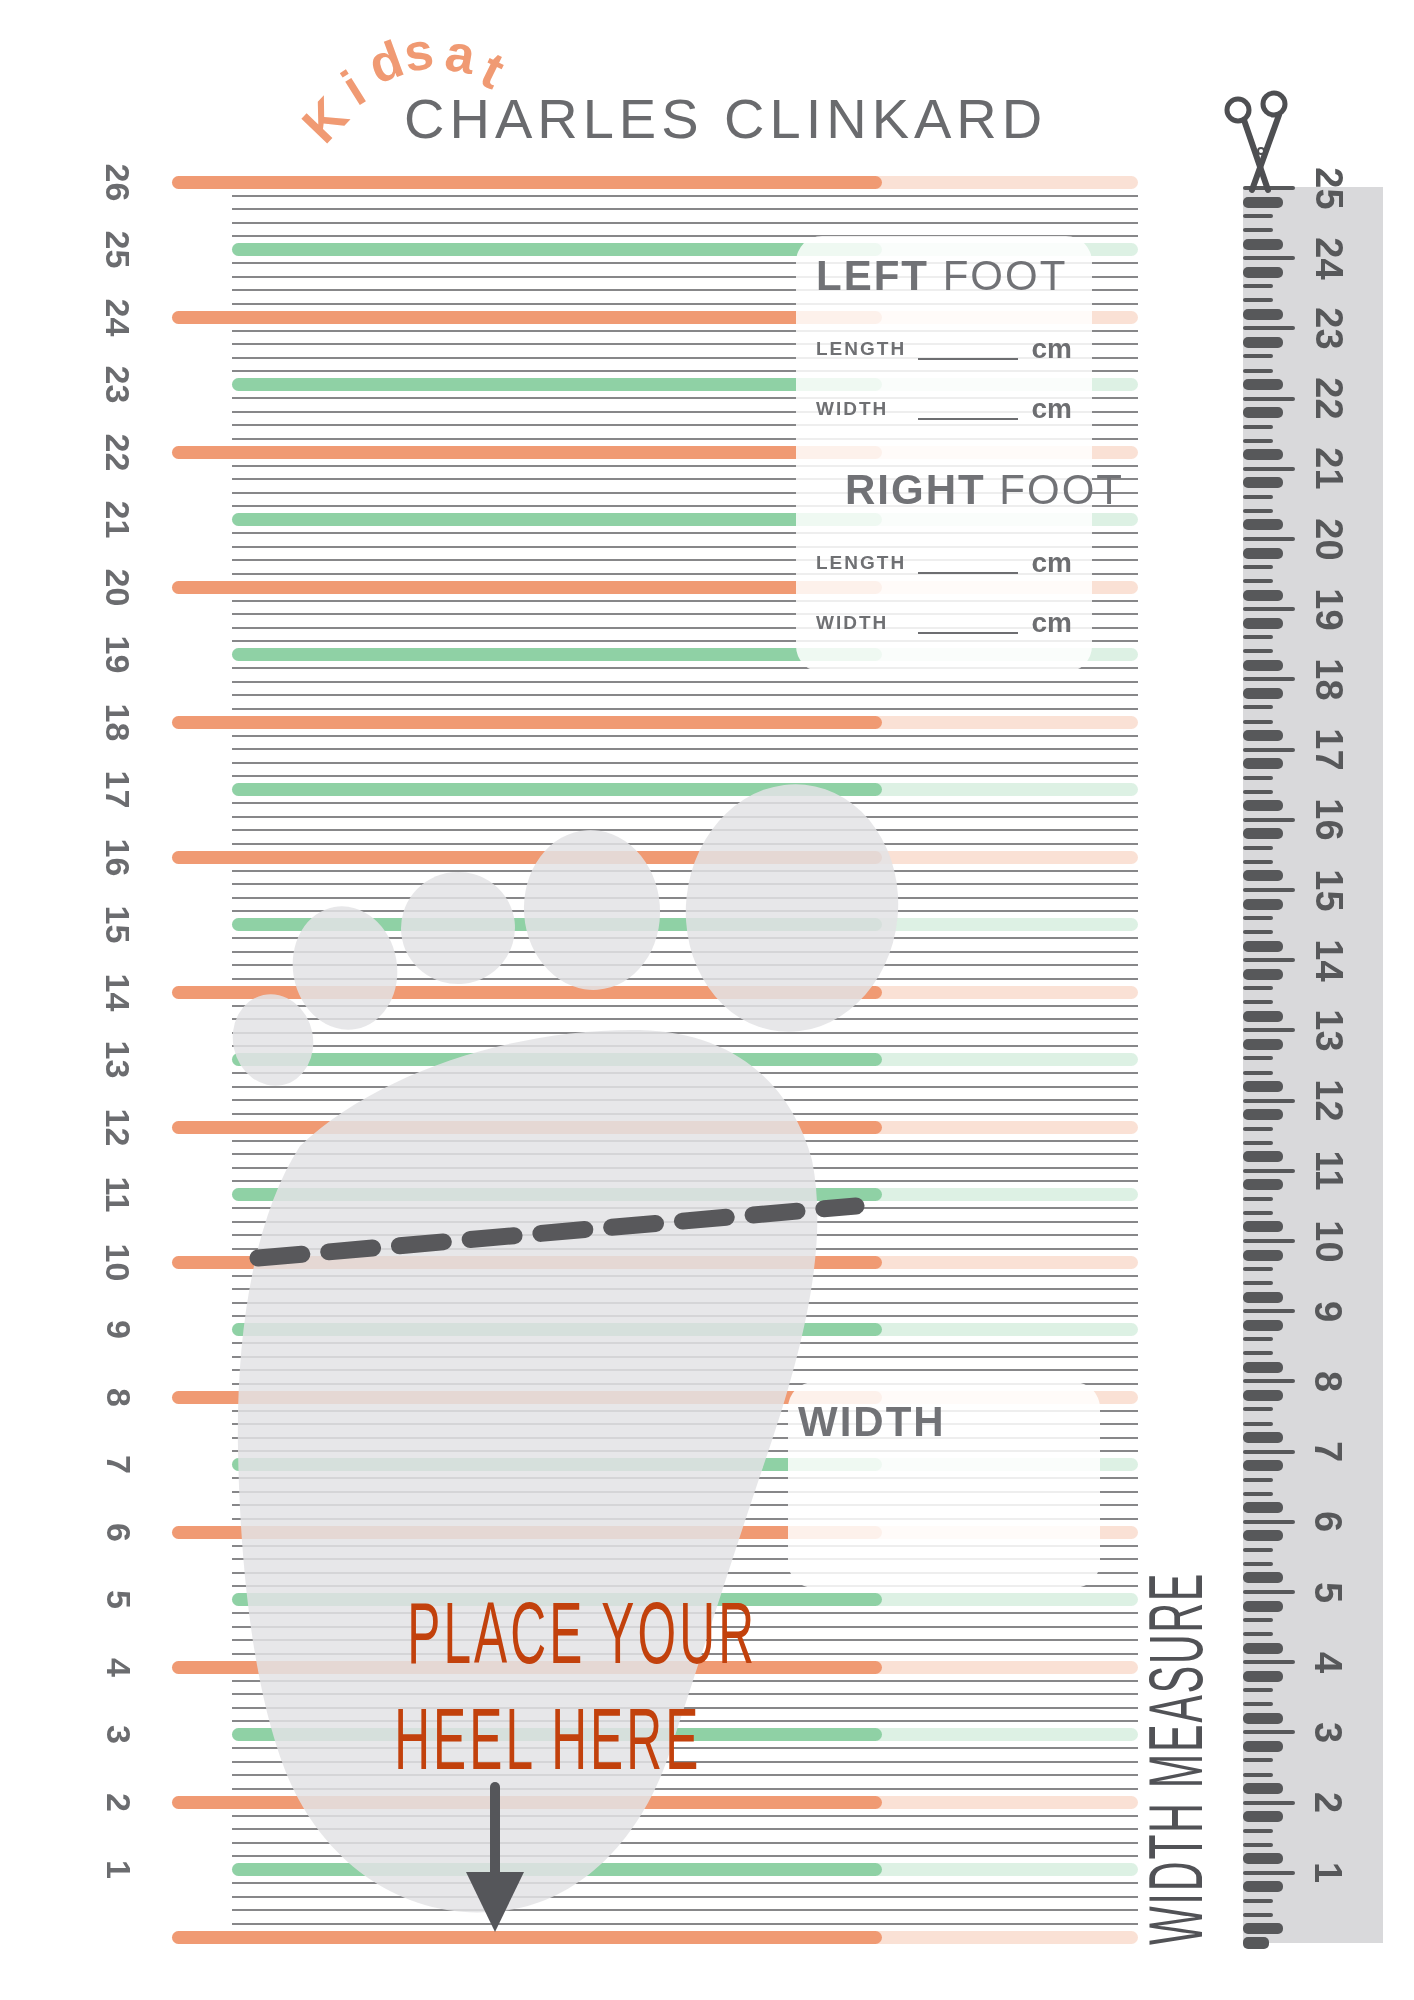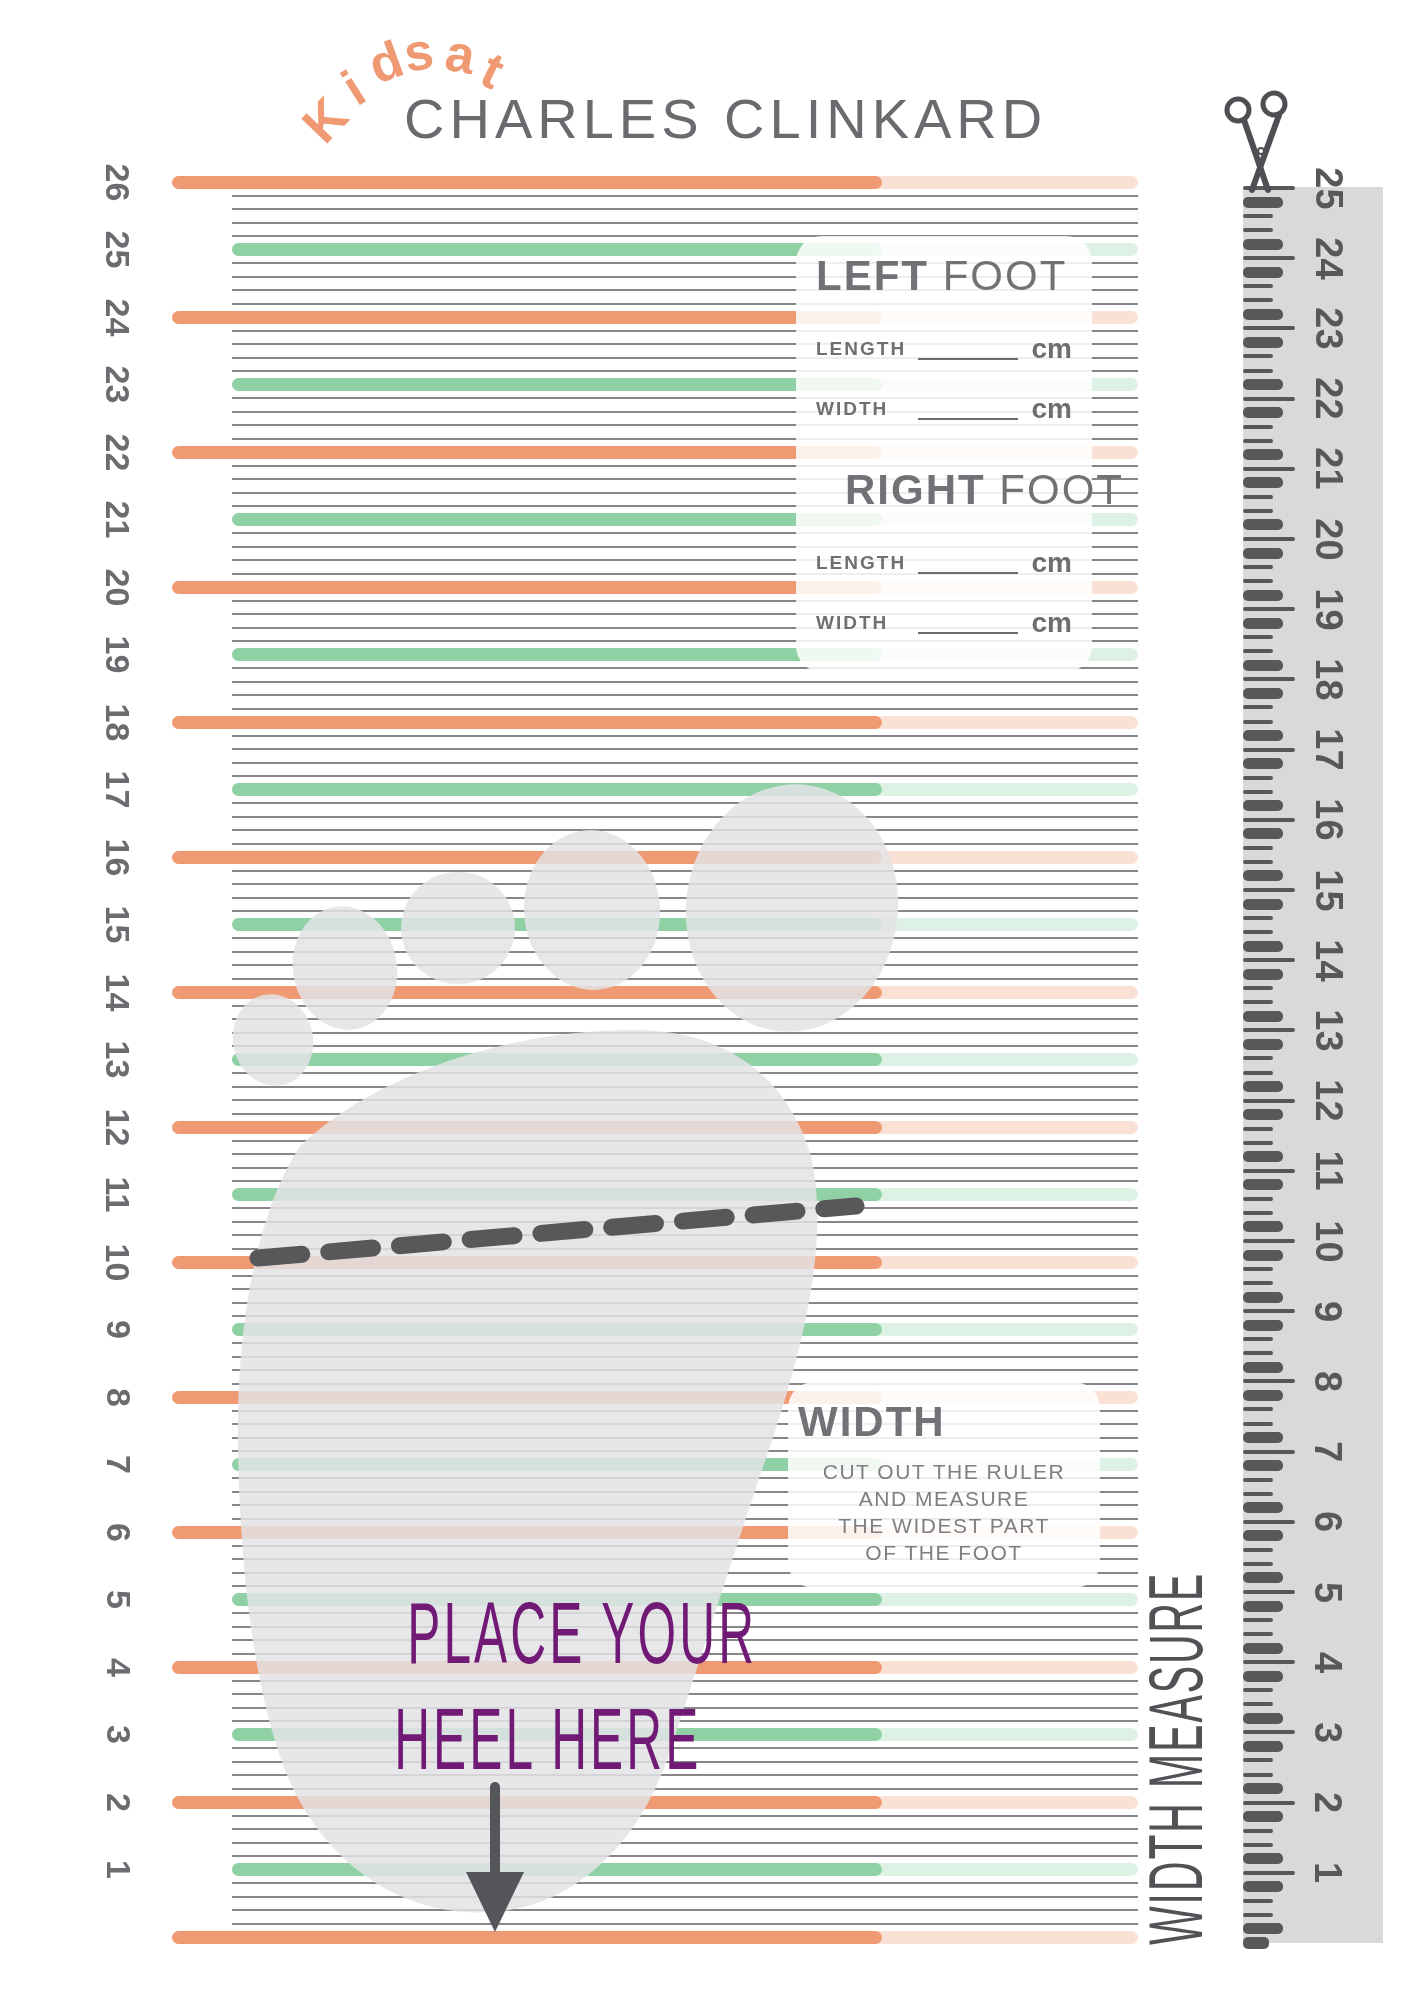--- a/index.html
+++ b/index.html
@@ -17,21 +17,21 @@
   .band,.solid{position:absolute;height:13px;border-radius:7px;}
   .thinline{position:absolute;height:2px;background:rgba(95,95,97,0.75);}
   .size-label-box{position:absolute;left:88px;width:60px;height:56px;display:flex;
     align-items:center;justify-content:center;}
   .size-label-box span{transform:rotate(90deg);font-size:34px;font-weight:700;
     color:#6b6c6f;letter-spacing:0px;}
 
   
   #foot-svg{position:absolute;left:0;top:0;pointer-events:none;}
   #heel-text{position:absolute;left:300px;top:1592px;width:350px;text-align:center;
-    color:#701a75;line-height:84px;}
+    color:#c2410c;line-height:84px;}
   #heel-text .cond{display:inline-block;transform:scale(0.62,1.08);transform-origin:center;
     font-size:80px;font-weight:400;letter-spacing:5px;white-space:nowrap;}
 
   
   .card{position:absolute;background:rgba(255,255,255,0.86);border-radius:26px;}
   #measure-card{left:796px;top:236px;width:296px;height:436px;padding:16px 20px;box-sizing:border-box;}
   .card-title{color:#717276;font-size:42px;letter-spacing:2px;white-space:nowrap;}
   .card-title .b{font-weight:800;}
   .card-title .l{font-weight:300;}
   .m-row{display:flex;align-items:flex-end;margin-top:38px;}
@@ -349,26 +349,20 @@
       </div>
       <div class="m-row">
         <span class="lbl">WIDTH</span>
         <span class="blank"></span>
         <span class="unit">cm</span>
       </div>
     </div>
 
   <div id="width-card" class="card">
     <div class="card-title">WIDTH</div>
-    <div id="width-card-lines">
-        <div class="w-line">CUT OUT THE RULER</div>
-        <div class="w-line">AND MEASURE</div>
-        <div class="w-line">THE WIDEST PART</div>
-        <div class="w-line">OF THE FOOT</div>
-      </div>
   </div>
 
   <div id="ruler-strip"></div>
   <div id="ruler-ticks">
       <div class="tick" style="left: 1243px; top: 1937px; width: 26px; height: 12px;"></div>
       <div class="tick" style="left: 1243px; top: 1923.46px; width: 40px; height: 11px;"></div>
       <div class="tick" style="left: 1243px; top: 1912.92px; width: 30px; height: 4px;"></div>
       <div class="tick" style="left: 1243px; top: 1898.88px; width: 30px; height: 4px;"></div>
       <div class="tick" style="left: 1243px; top: 1881.34px; width: 40px; height: 11px;"></div>
       <div class="tick" style="left: 1243px; top: 1870.8px; width: 52px; height: 4px;"></div>

